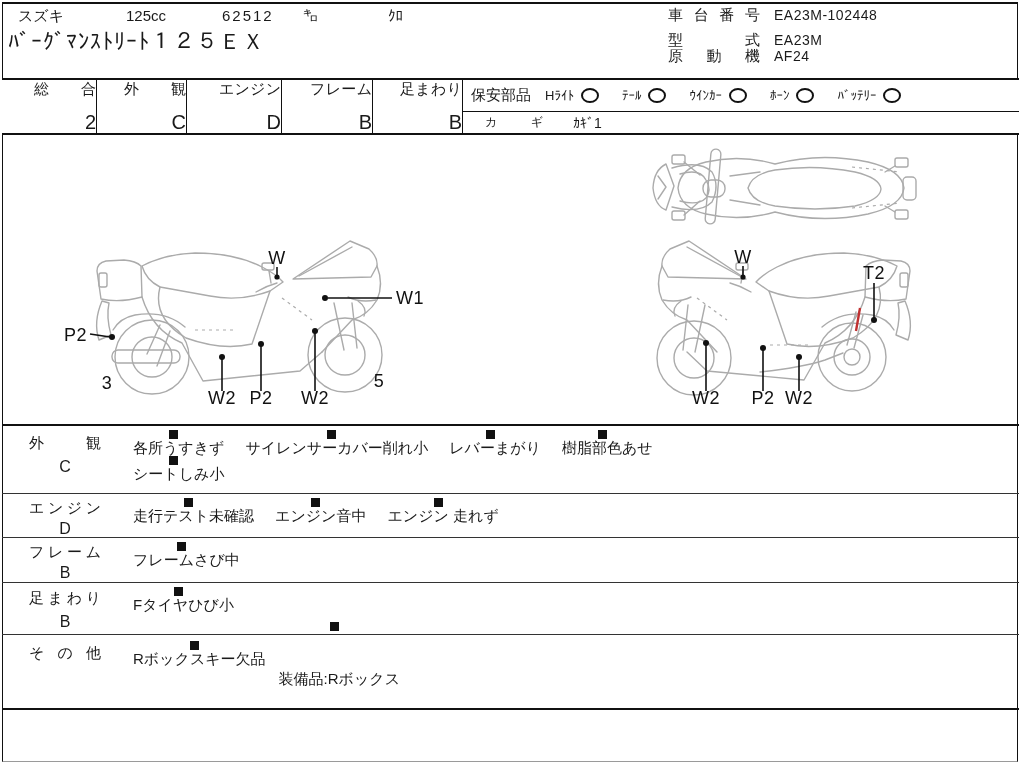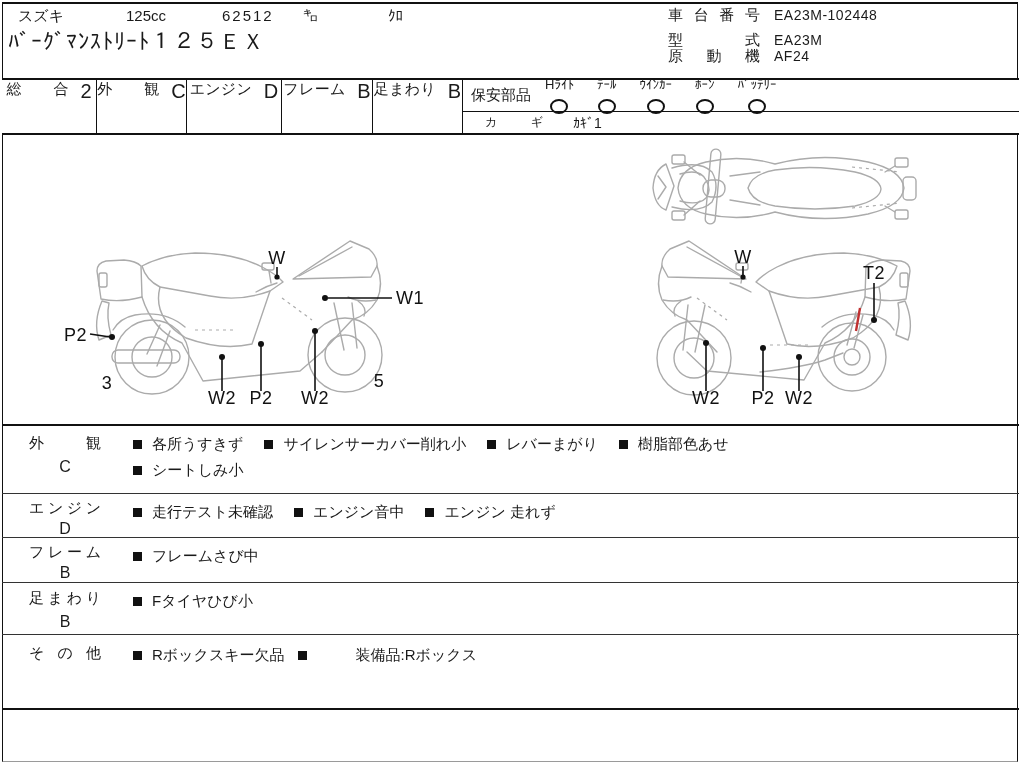--- a/index.html
+++ b/index.html
@@ -13,43 +13,43 @@
       border-bottom:1px solid #9a9a9a;box-sizing:border-box;}
   
   .h15{font-size:15px;white-space:nowrap;}
   .model-name{font-size:22px;letter-spacing:1px;white-space:nowrap;}
   .rh-row{position:absolute;left:668px;display:flex;align-items:baseline;}
   .rh-label{display:inline-block;width:92px;font-size:15px;text-align:justify;text-align-last:justify;}
   .rh-value{margin-left:14px;font-size:14px;letter-spacing:0.5px;}
   
   .grade-strip{position:absolute;left:2px;top:78px;width:1017px;height:57px;box-sizing:border-box;
       border-top:2px solid #111;border-bottom:2px solid #111;display:flex;background:#fff;}
-  .grade-cell{border-right:1px solid #111;box-sizing:border-box;display:flex;flex-direction:row;
-      align-items:flex-start;justify-content:center;gap:12px;flex:none;}
+  .grade-cell{border-right:1px solid #111;box-sizing:border-box;display:flex;flex-direction:column;
+      align-items:flex-end;justify-content:center;gap:12px;flex:none;}
   .grade-label{display:block;width:62px;font-size:15px;text-align:justify;text-align-last:justify;}
   .grade-value{font-size:20px;}
   .safety-cell{flex:1;display:flex;flex-direction:column;min-width:0;}
   .safety-row1{height:32px;border-bottom:1px solid #111;display:flex;align-items:center;
       padding-left:8px;font-size:13px;box-sizing:border-box;}
   .safety-label{font-size:15px;margin-right:14px;flex:none;}
-  .safety-item{display:flex;align-items:center;gap:7px;margin-right:23px;white-space:nowrap;flex-direction:column;}
+  .safety-item{display:flex;align-items:center;gap:7px;margin-right:23px;white-space:nowrap;}
   .circle-icon{display:inline-block;width:14px;height:11px;border:2.5px solid #111;border-radius:50%;flex:none;}
   .safety-row2{flex:1;display:flex;align-items:center;padding-left:22px;font-size:14px;}
   .key-label{display:inline-block;width:58px;text-align:justify;text-align-last:justify;font-size:12px;}
   .key-value{margin-left:30px;}
   
   .section-row{position:absolute;left:2px;width:1017px;box-sizing:border-box;border-top:1px solid #333;}
   .section-row.thick{border-top:2px solid #111;}
   .section-row.last{border-bottom:2px solid #111;}
   .sec-label-box{position:absolute;left:27px;top:8px;width:72px;}
   .sec-name{display:block;font-size:15px;text-align:justify;text-align-last:justify;}
   .sec-grade{font-size:16px;text-align:center;margin-top:5px;}
   .sec-comments{position:absolute;left:131px;top:5px;right:8px;}
   .comment-line{height:26px;display:flex;align-items:center;font-size:15px;}
-  .citem{display:flex;align-items:center;white-space:nowrap;margin-right:21px;}
+  .citem{display:flex;align-items:center;white-space:nowrap;margin-right:21px;flex-direction:column;}
   .bullet-icon{width:9px;height:9px;background:#111;display:inline-block;margin-right:10px;flex:none;}
   
   svg text{font-family:"Liberation Sans","DejaVu Sans",sans-serif;font-size:18px;fill:#111;letter-spacing:0.5px;}
 </style>
 </head>
 <body>
 
 <div class="page-frame"></div>
 
 <div class="abs h15" style="left:18px;top:7px;">スズキ</div>

